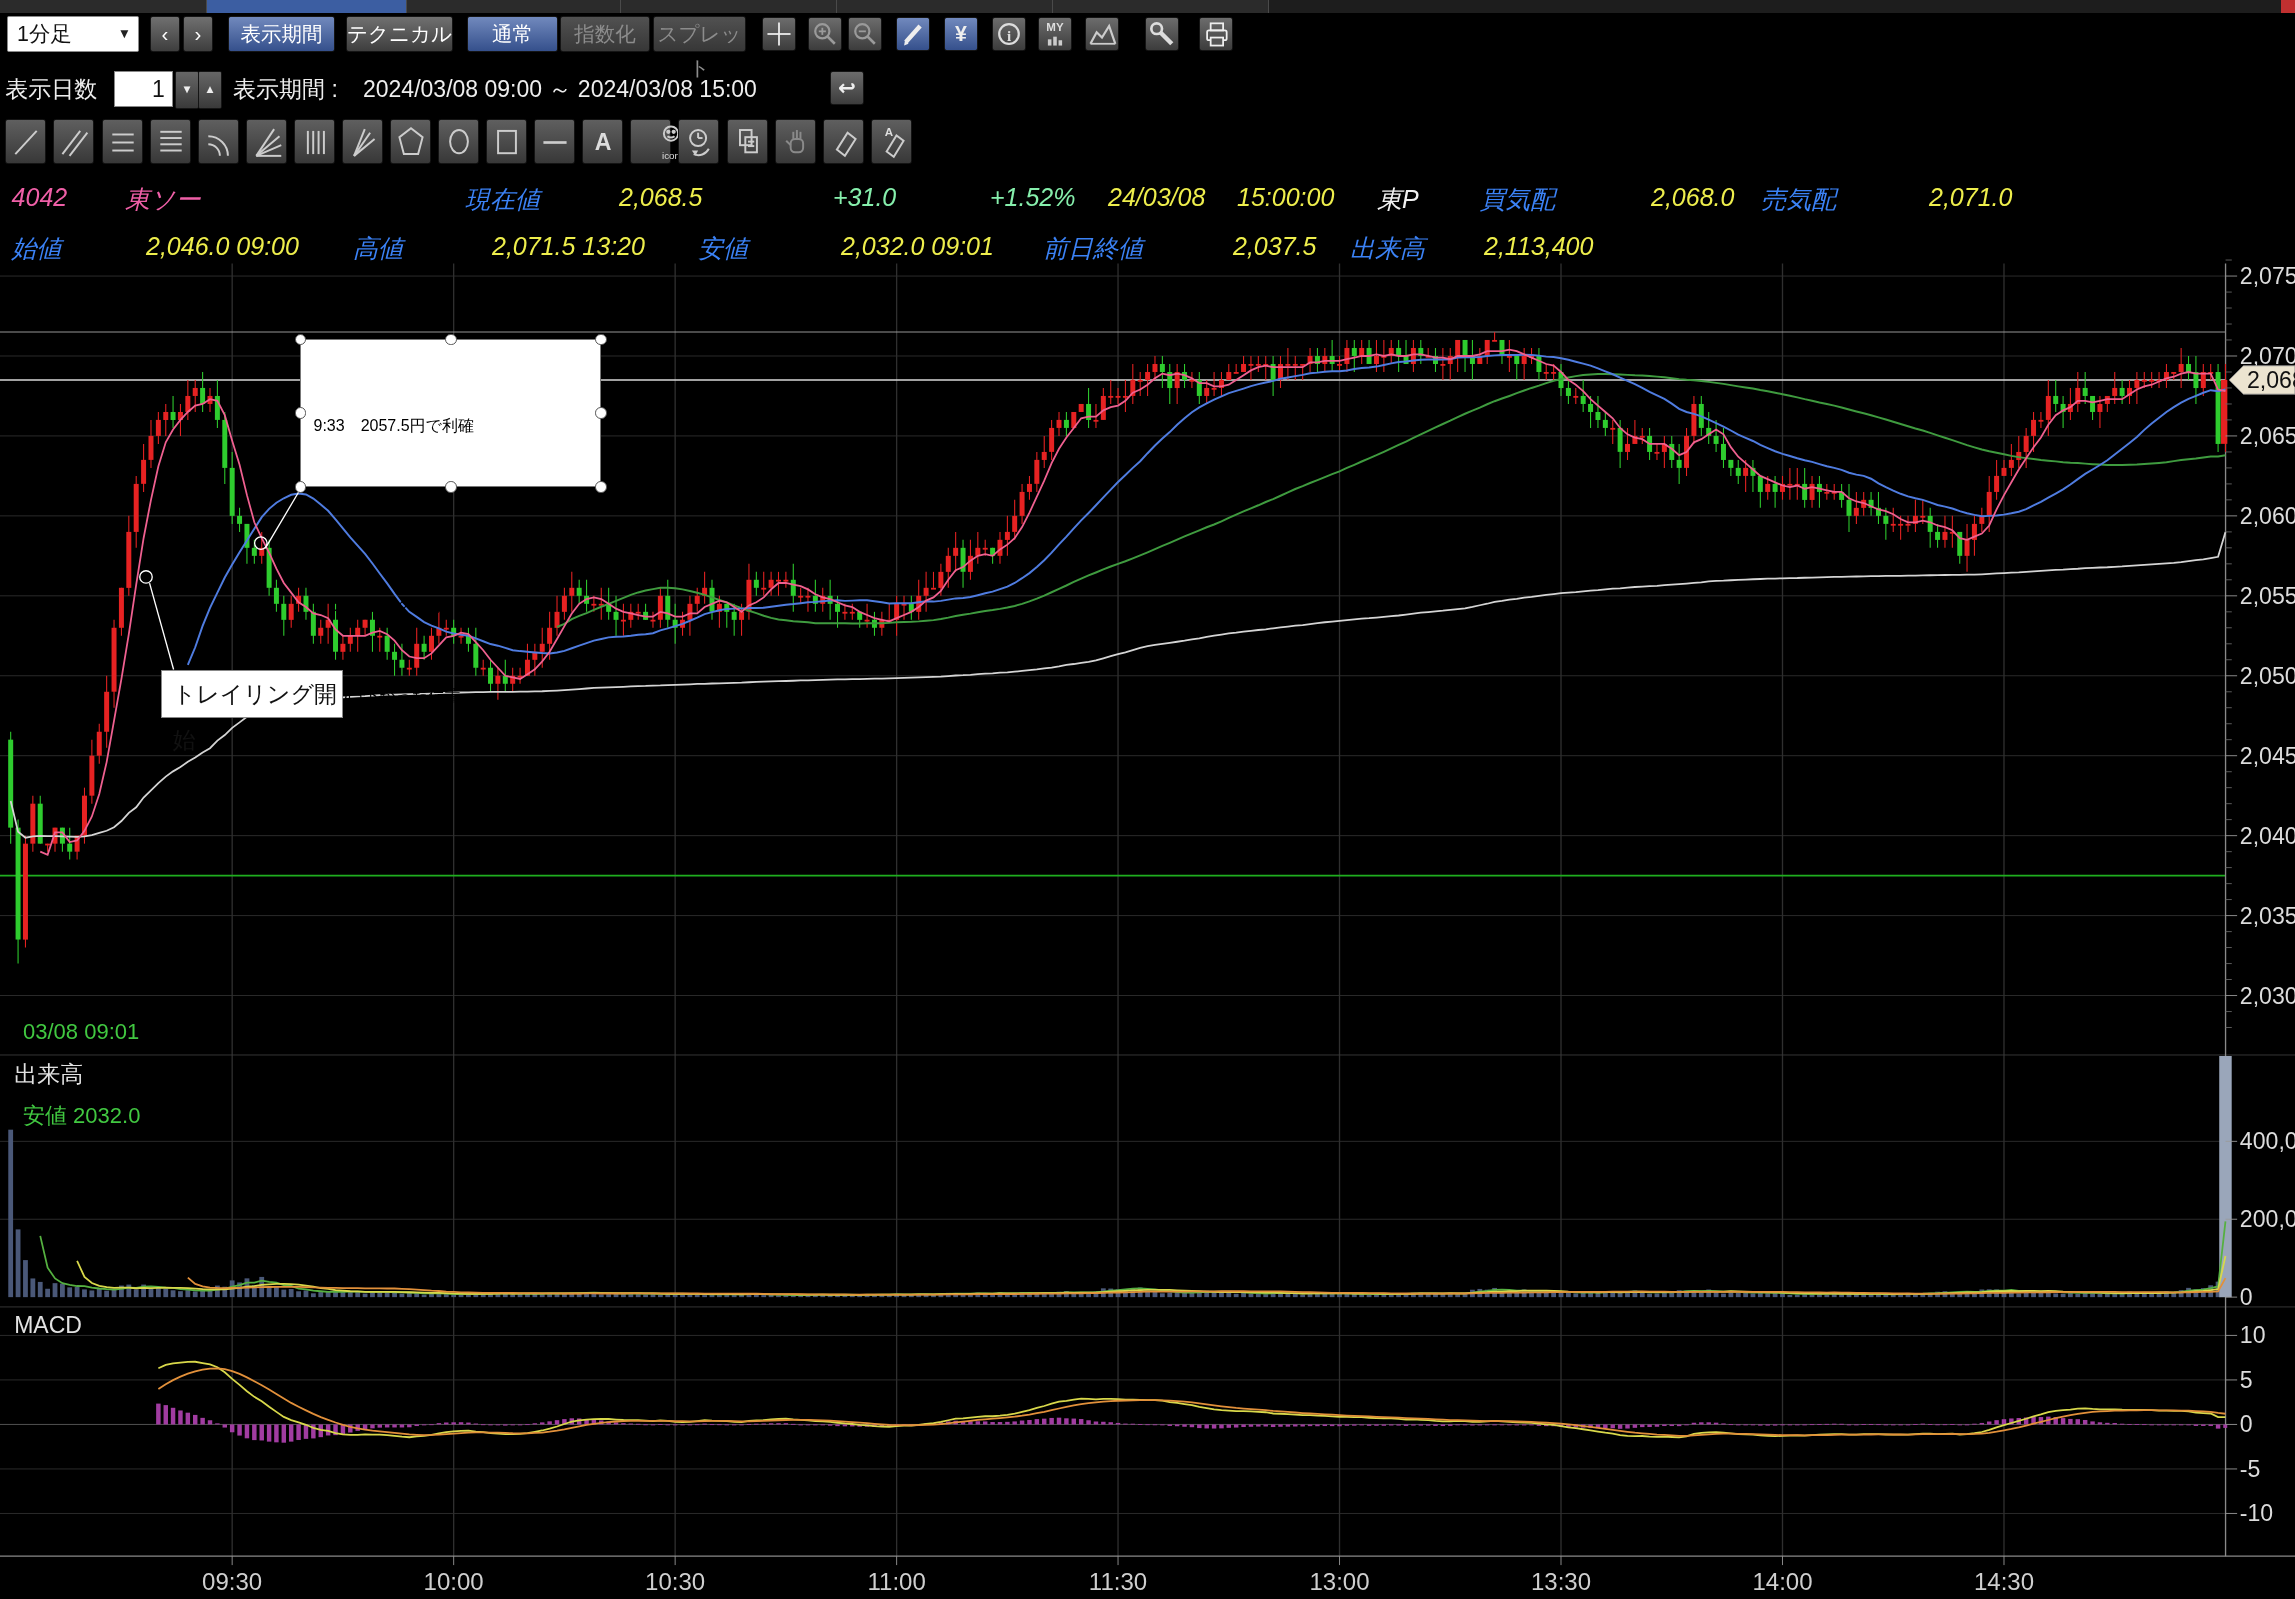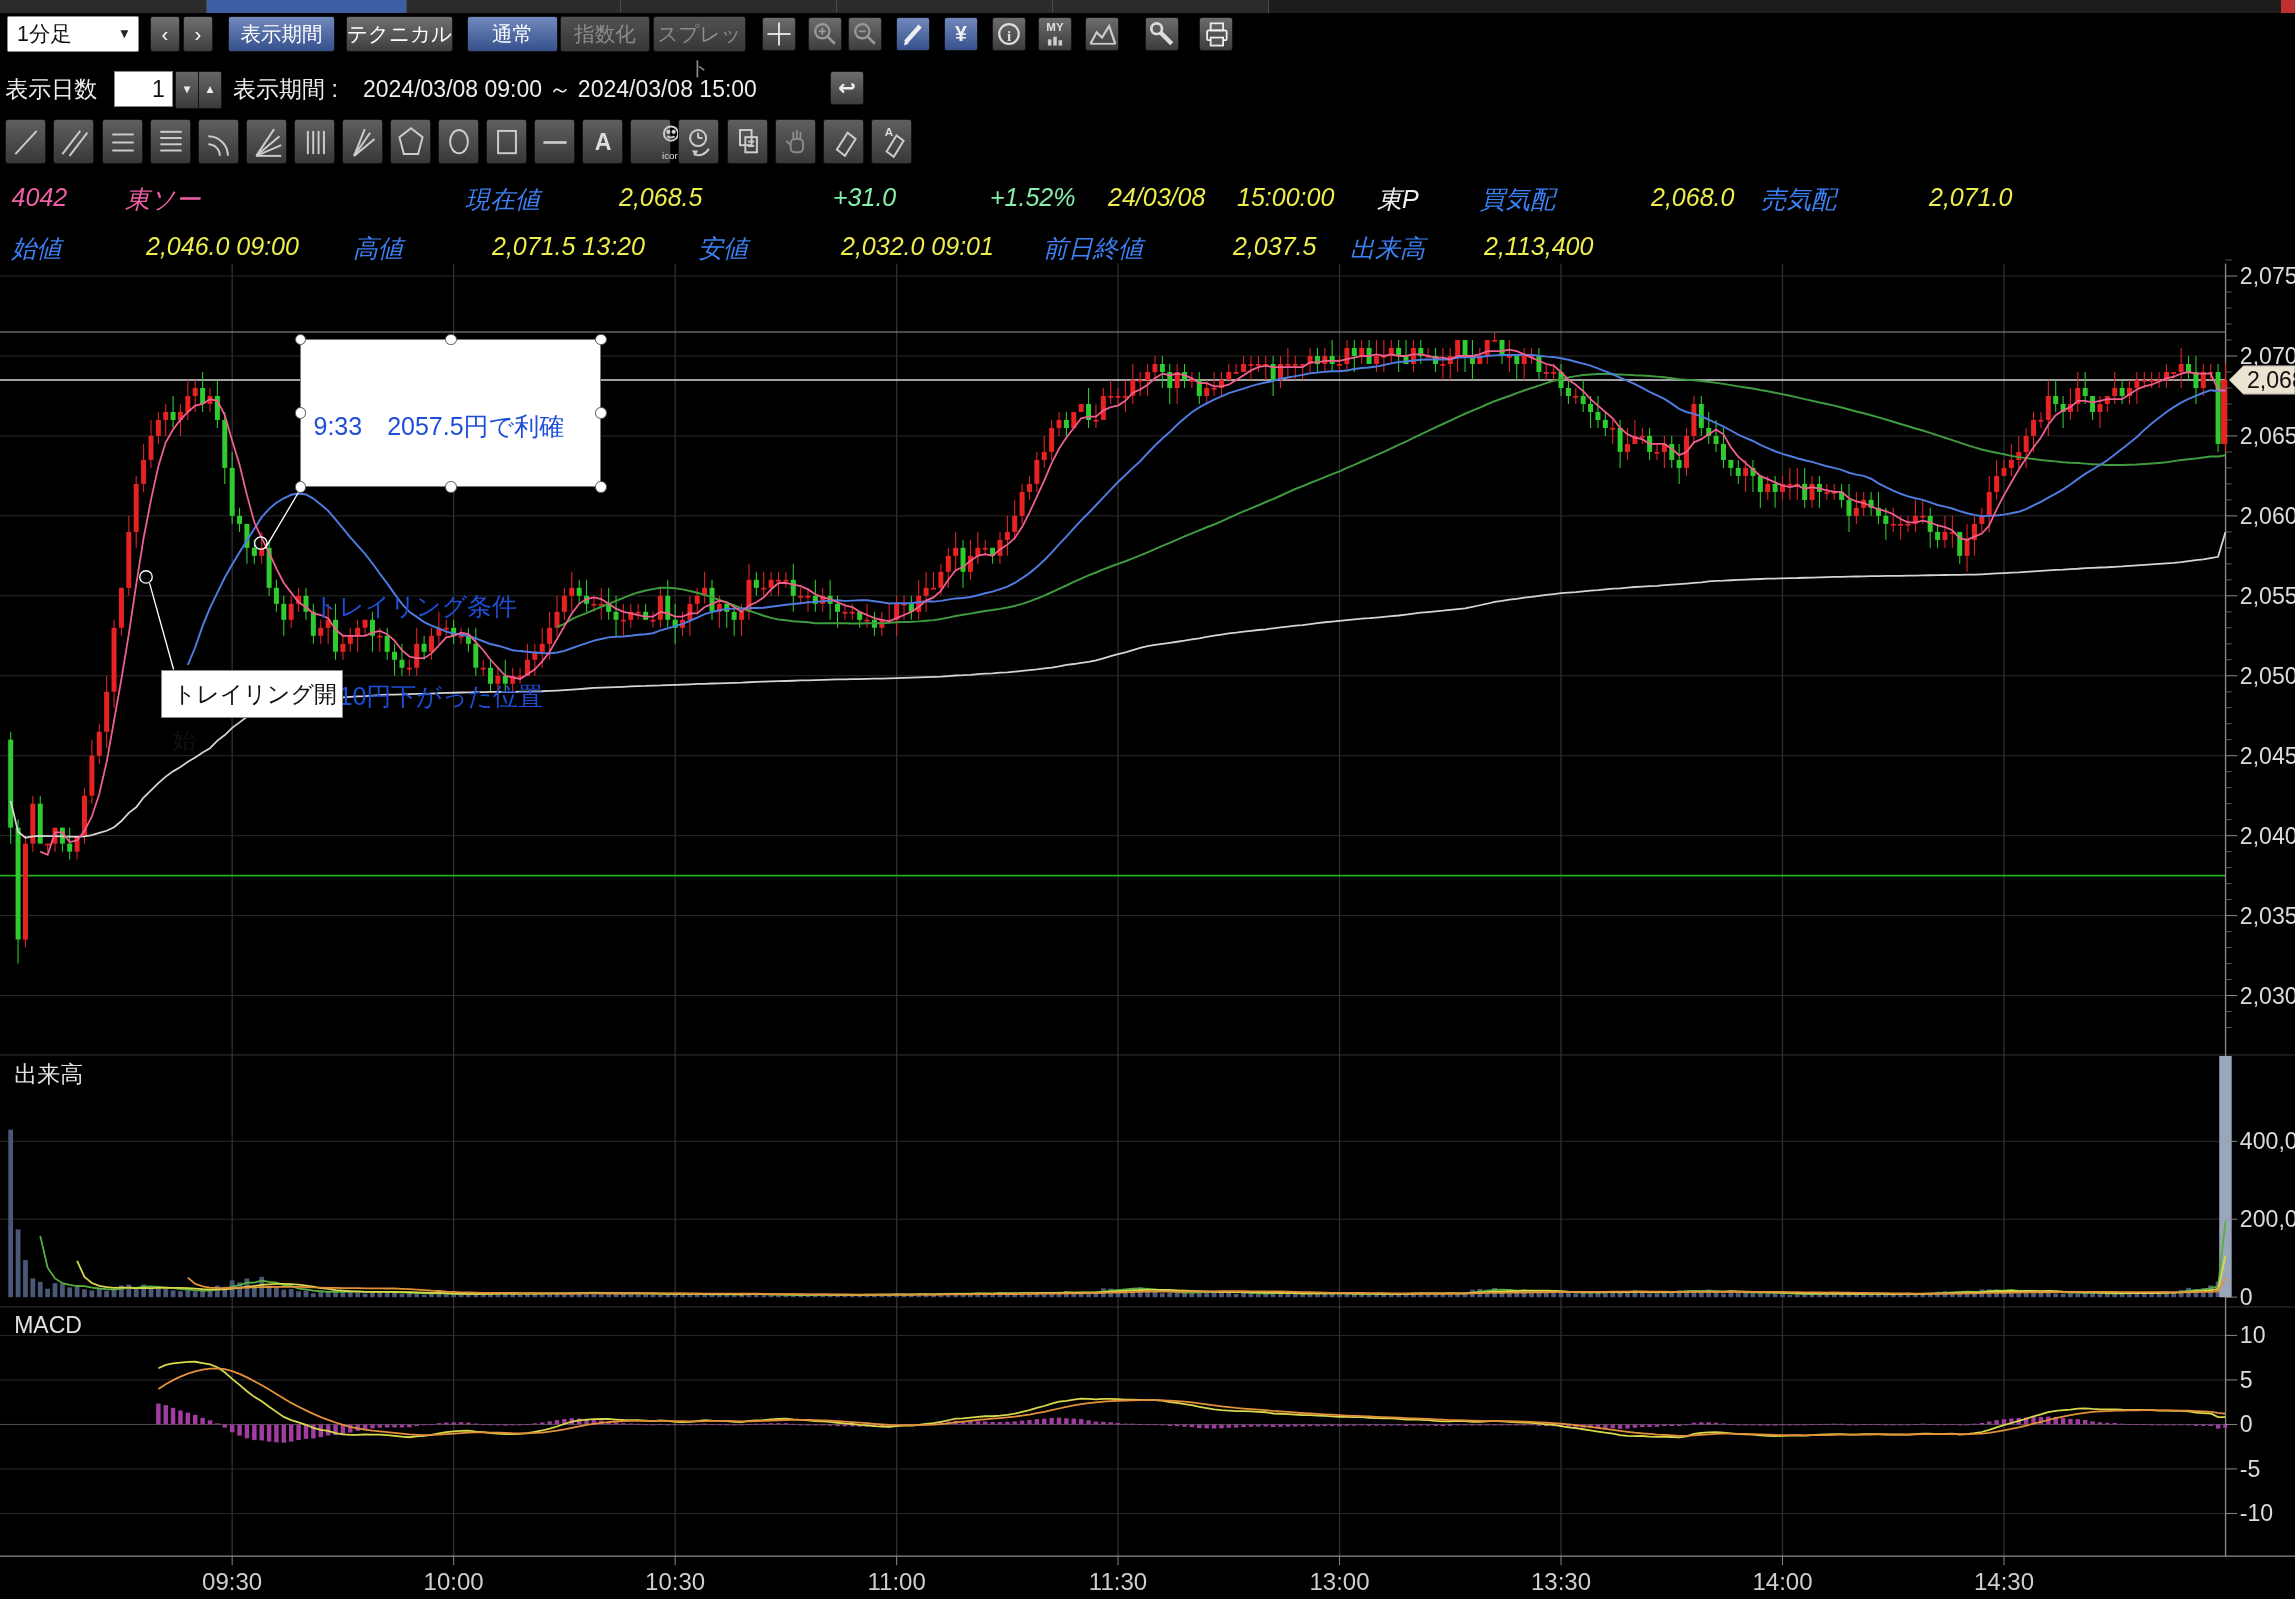--- a/index.html
+++ b/index.html
@@ -33,21 +33,21 @@
   
   .dtool{position:absolute;top:119px;width:41px;height:45px;border:0.9px solid #141414;border-radius:2.7px;
        background:linear-gradient(#5f5f5f,#383838);box-sizing:border-box;cursor:pointer;}
   .dtool svg{display:block;margin:1.8px auto 0;}
   
   .q{position:absolute;font-size:25px;white-space:pre;font-style:italic;}
   .r1{top:183px;} .r2{top:232px;}
   .c-pink{color:#ef5fa7}.c-cyan{color:#3b82f6}.c-yel{color:#eeee4c}.c-red{color:#86efac}.c-wht{color:#f0f0f0}
   
   #callout1{left:300px;top:339px;width:301px;height:148px;background:#fff;border:0.9px solid #777;box-sizing:border-box;cursor:move;}
-  #callout1 .txt{padding:10.7px 0 0 12.5px;color:#1d4ed8;font-size:25px;line-height:30px;white-space:pre;}
+  #callout1 .txt{padding:10.7px 0 0 12.5px;color:#000000;font-size:16px;line-height:30px;white-space:pre;}
   .handle{position:absolute;width:11.6px;height:11.6px;border-radius:50%;background:#fff;border:1.8px solid #555;box-sizing:border-box;}
   #callout2{left:161px;top:670px;width:182px;height:48px;background:#fff;border:0.9px solid #888;box-sizing:border-box;
        color:#111;font-size:23px;line-height:46px;padding-left:10.7px;cursor:move;}
   .marker{position:absolute;font-size:22px;line-height:28px;white-space:pre;}
   #highMarker{left:1377px;top:296px;color:#d53527;}
   #highMarker .ind{padding-left:16px;}
   #lowMarker{left:23px;top:962px;color:#41c841;}
   .panelabel{position:absolute;color:#e2e2e2;font-size:23px;}
   #chartbox{position:absolute;left:0;top:0;}
 </style>
@@ -1662,14 +1662,18 @@
     <div class="handle" style="left:-6.2px;top:-6.2px"></div>
     <div class="handle" style="left:144px;top:-6.2px"></div>
     <div class="handle" style="left:294px;top:-6.2px"></div>
     <div class="handle" style="left:-6.2px;top:67px"></div>
     <div class="handle" style="left:294px;top:67px"></div>
     <div class="handle" style="left:-6.2px;top:141px"></div>
     <div class="handle" style="left:144px;top:141px"></div>
     <div class="handle" style="left:294px;top:141px"></div>
   </div>
   <div class="abs" id="callout2">トレイリング開始</div>
+  <div class="marker" id="lowMarker">
+    <div>03/08 09:01</div>
+    <div>安値 2032.0</div>
+  </div>
 </div>
 
 
 </body></html>

